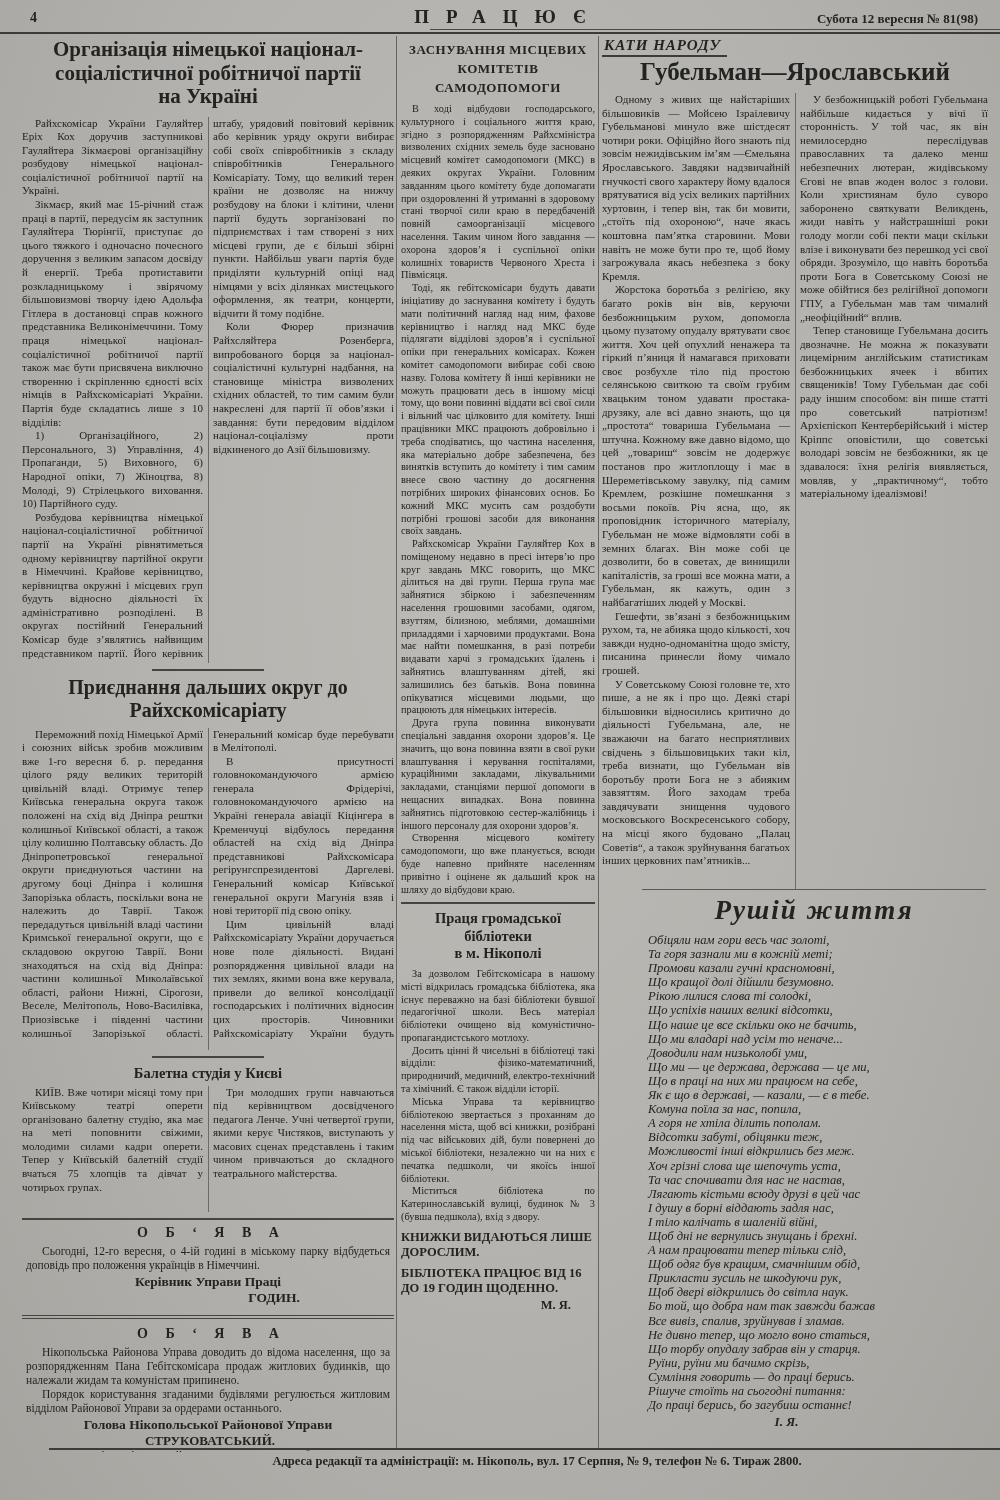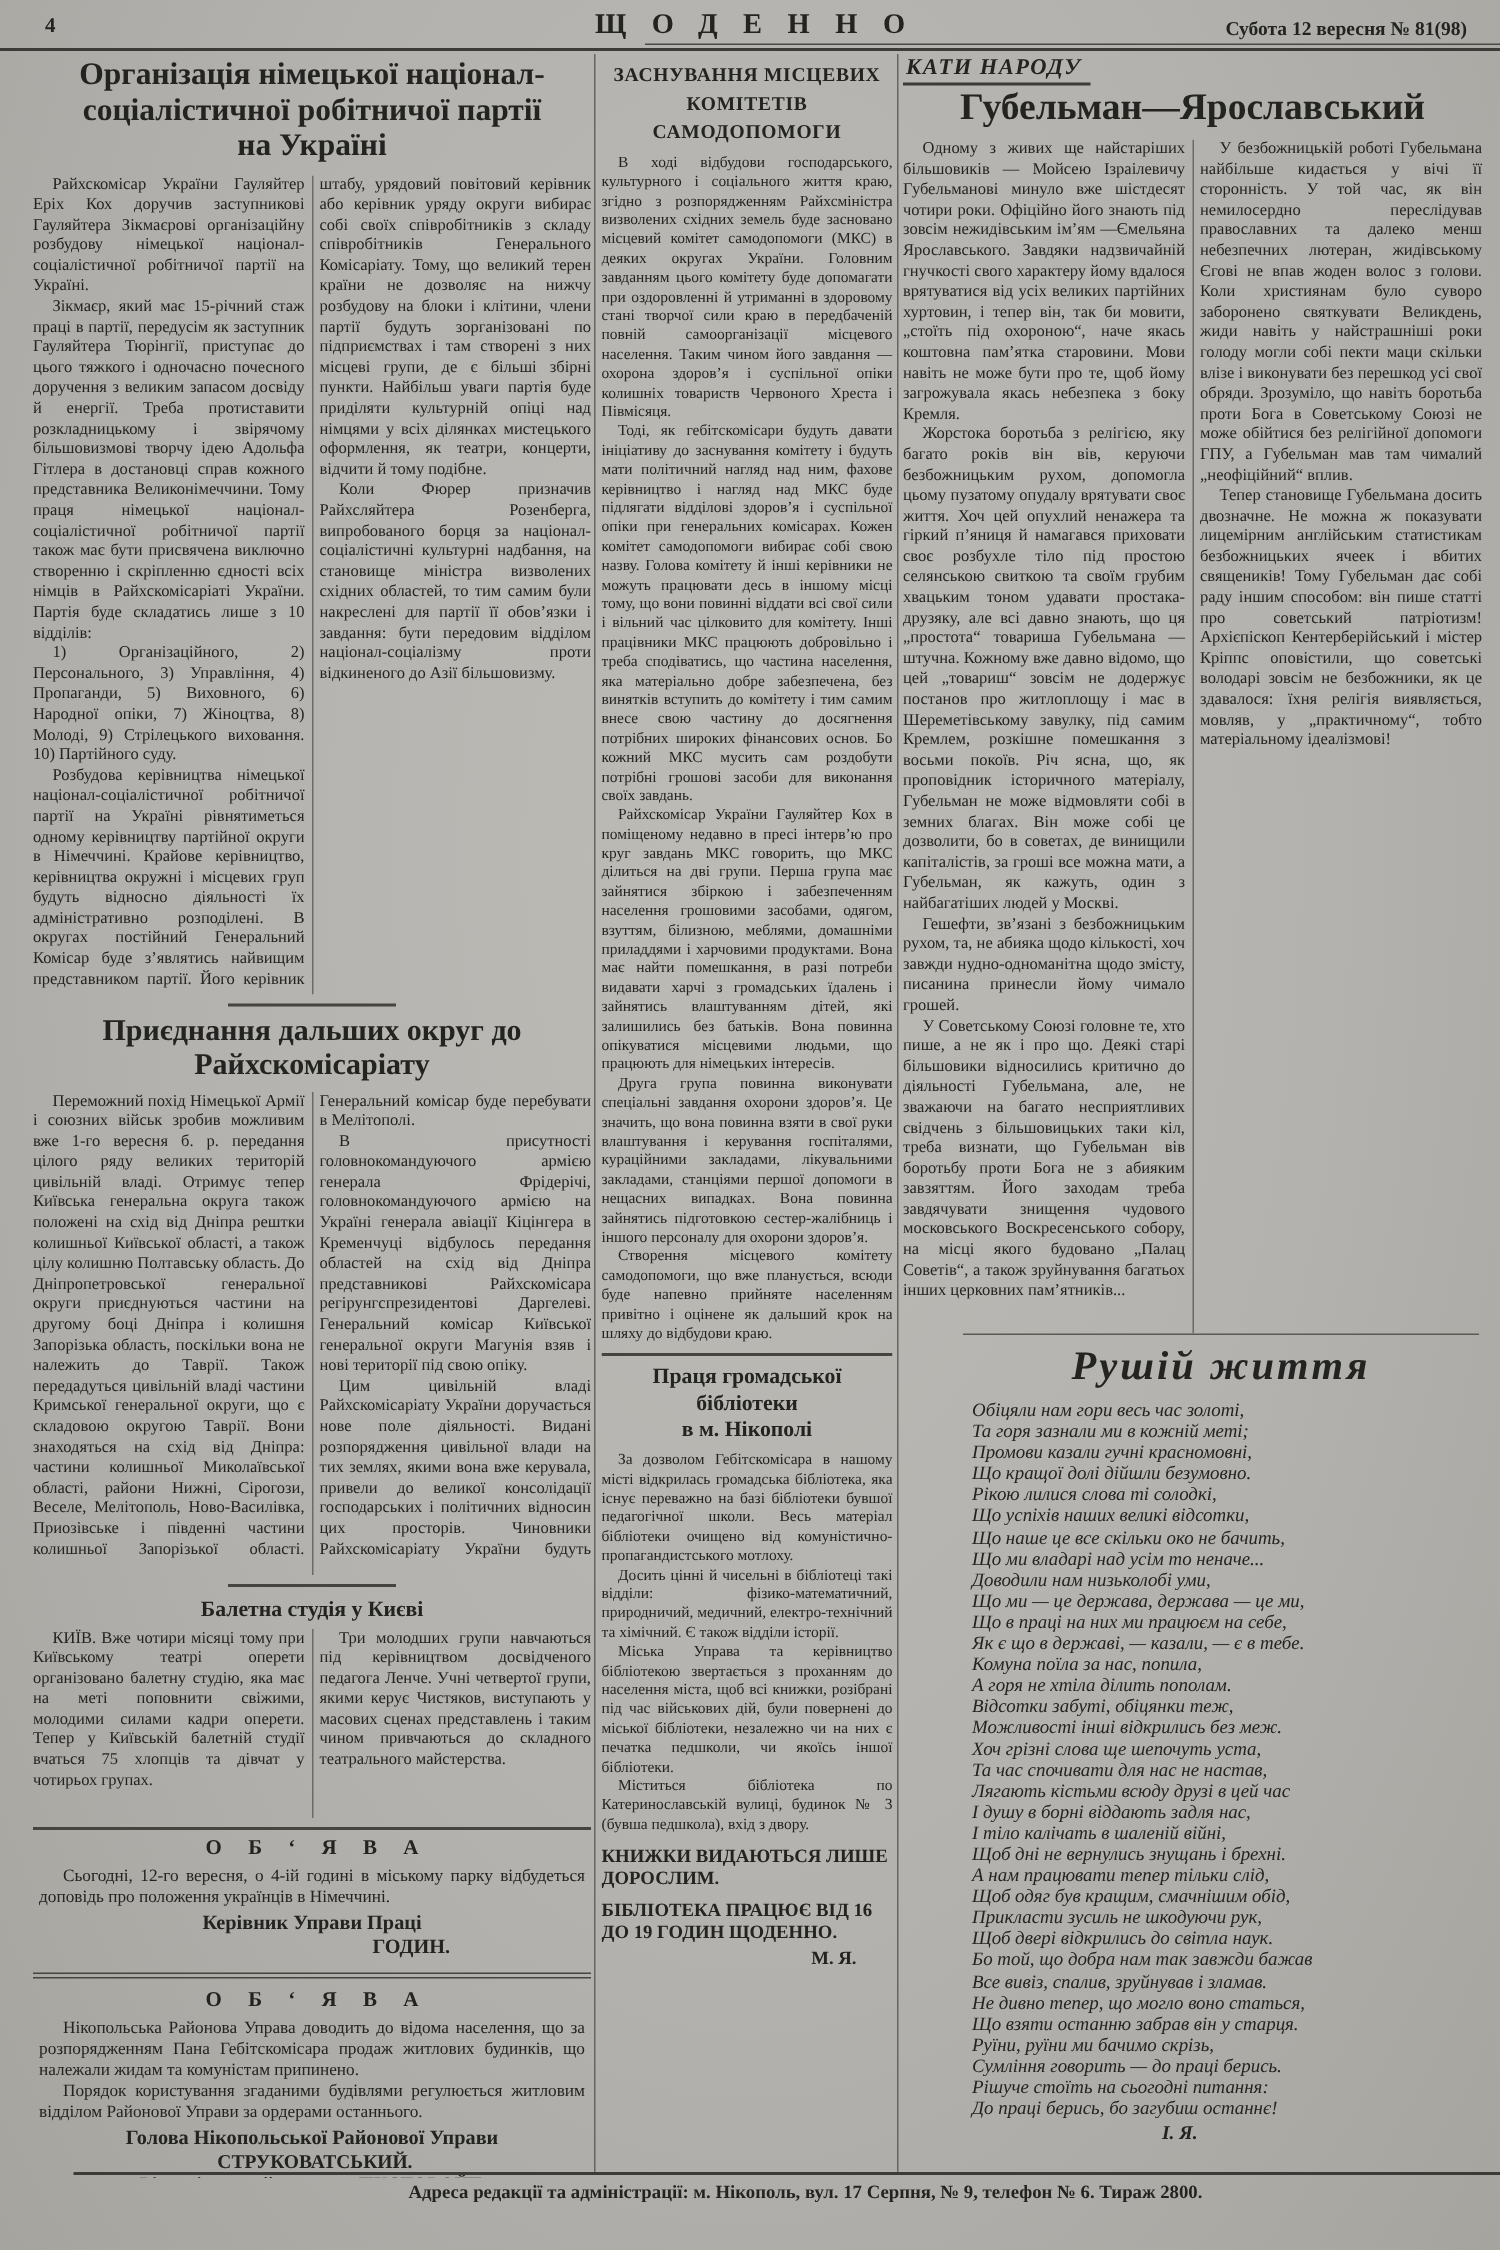--- a/index.html
+++ b/index.html
@@ -68,21 +68,21 @@
   .footer{position:absolute;left:0;top:1448px;width:992px;margin-left:41px;}
   .footer-rule{border-top:2px solid #3c3b37;margin:0 8px;}
   .footer-text{font-size:12.5px;font-weight:bold;text-align:center;margin-top:4px;}
 </style>
 </head>
 <body>
 
 <div class="page">
 
   <div class="pg-num">4</div>
-  <div class="masthead">ЩОДЕННО</div>
+  <div class="masthead">ПРАЦЮЄ</div>
   <div class="issue">Субота 12 вересня № 81(98)</div>
   <div class="rule-top2"></div>
   <div class="rule-top"></div>
 
   <div class="vrule vrule-a"></div>
   <div class="vrule vrule-b"></div>
 
   <section class="left-block">
 
     <div class="hl1">
@@ -210,21 +210,21 @@
           <div class="poem-line">І душу в борні віддають задля нас,</div>
           <div class="poem-line">І тіло калічать в шаленій війні,</div>
           <div class="poem-line">Щоб дні не вернулись знущань і брехні.</div>
           <div class="poem-line">А нам працювати тепер тільки слід,</div>
           <div class="poem-line">Щоб одяг був кращим, смачнішим обід,</div>
           <div class="poem-line">Прикласти зусиль не шкодуючи рук,</div>
           <div class="poem-line">Щоб двері відкрились до світла наук.</div>
           <div class="poem-line">Бо той, що добра нам так завжди бажав</div>
           <div class="poem-line">Все вивіз, спалив, зруйнував і зламав.</div>
           <div class="poem-line">Не дивно тепер, що могло воно статься,</div>
-          <div class="poem-line">Що взяти останню забрав він у старця.</div>
+          <div class="poem-line">Що торбу опудалу забрав він у старця.</div>
           <div class="poem-line">Руїни, руїни ми бачимо скрізь,</div>
           <div class="poem-line">Сумління говорить — до праці берись.</div>
           <div class="poem-line">Рішуче стоїть на сьогодні питання:</div>
           <div class="poem-line">До праці берись, бо загубиш останнє!</div>
         </div>
       <div class="poem-sig">І. Я.</div>
     </div>
   </section>
 
   <footer class="footer">

